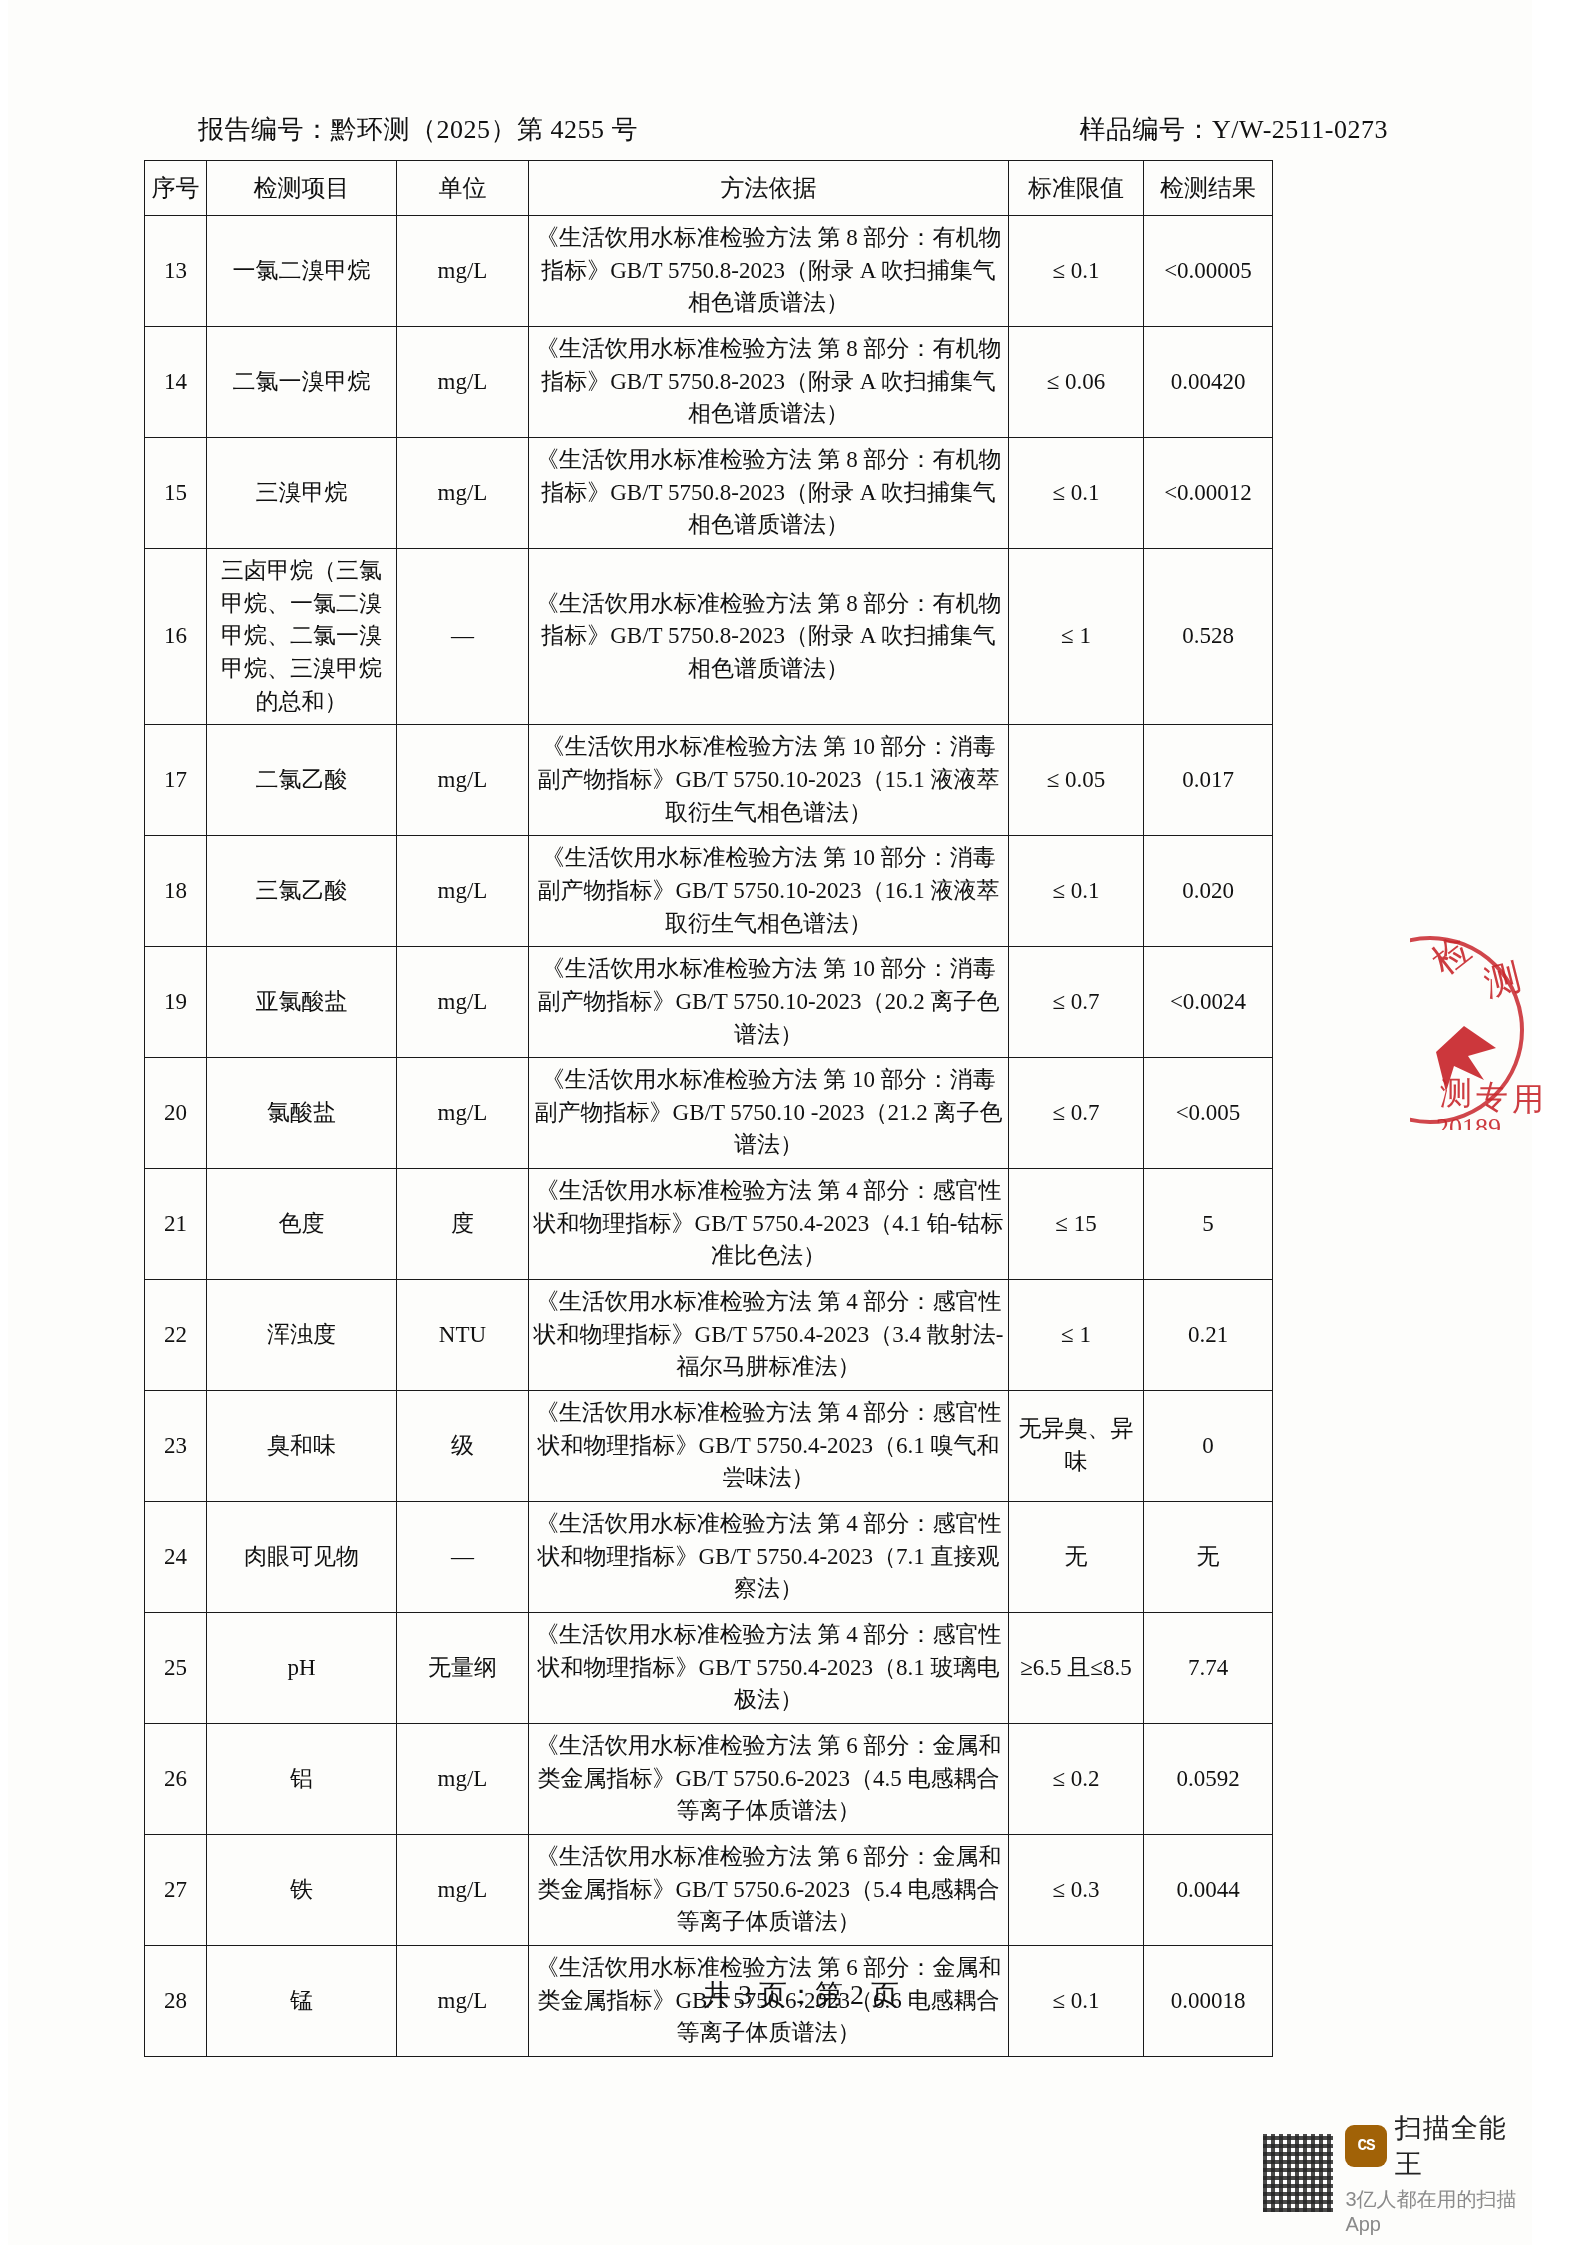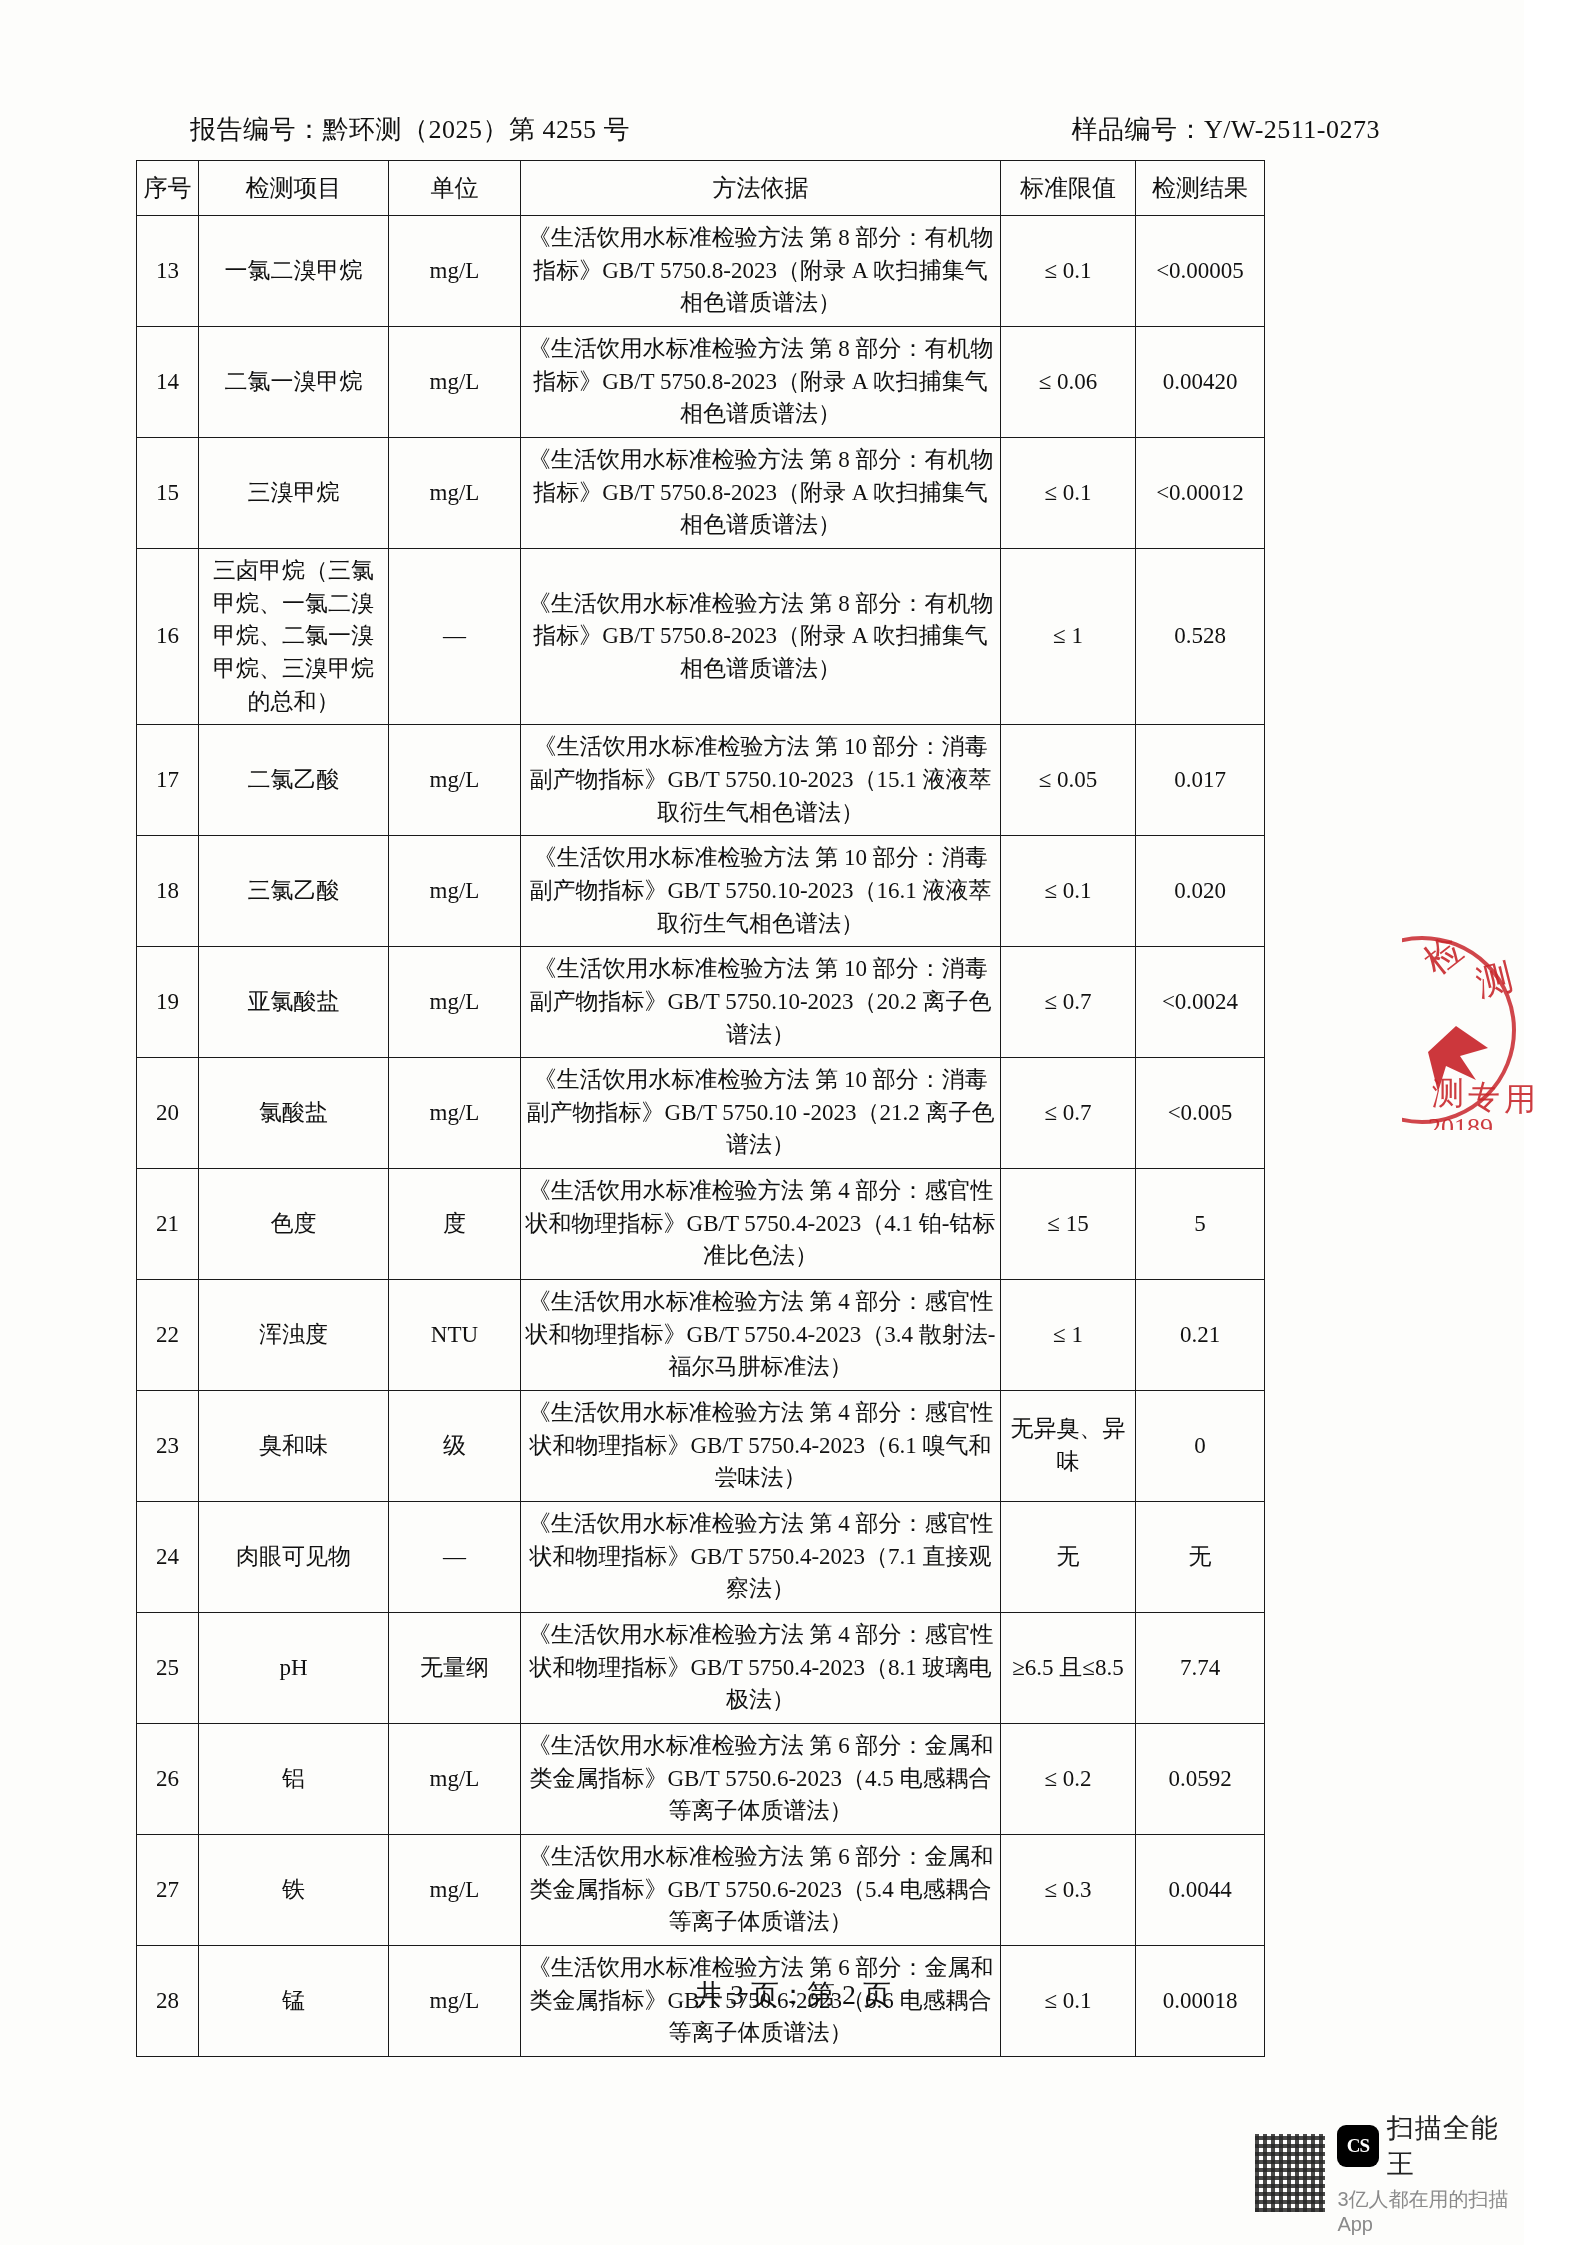--- a/index.html
+++ b/index.html
@@ -10,21 +10,21 @@
   body {
     width: 1586px;
     height: 2245px;
     position: relative;
     font-family: "Liberation Serif", "DejaVu Serif", serif;
     color: #111;
     overflow: hidden;
   }
   .page {
     position: absolute;
-    left: 0; top: 0;
+    left: 8px; top: 0;
     width: 1524px;
     height: 2245px;
     background: #fdfdfb;
   }
   .header-row {
     position: absolute;
     left: 190px;
     top: 112px;
     width: 1190px;
     display: flex;
@@ -115,25 +115,25 @@
     background:
       repeating-linear-gradient(90deg, #2b2b2b 0 4px, #fff 4px 8px),
       repeating-linear-gradient(0deg, #2b2b2b 0 4px, #fff 4px 8px);
     background-blend-mode: multiply;
     opacity: 0.85;
   }
   .cs-logo {
     width: 42px;
     height: 42px;
     border-radius: 9px;
-    background: #000000;
+    background: #a16207;
     color: #fff;
-    font-family: Liberation Serif, serif;
+    font-family: Liberation Mono, monospace;
     font-weight: bold;
-    font-size: 19px;
+    font-size: 16px;
     display: flex;
     align-items: center;
     justify-content: center;
     letter-spacing: -1px;
   }
   .scan-text-main {
     font-family: "Liberation Sans", sans-serif;
     font-size: 27px;
     color: #222;
     letter-spacing: 1px;

